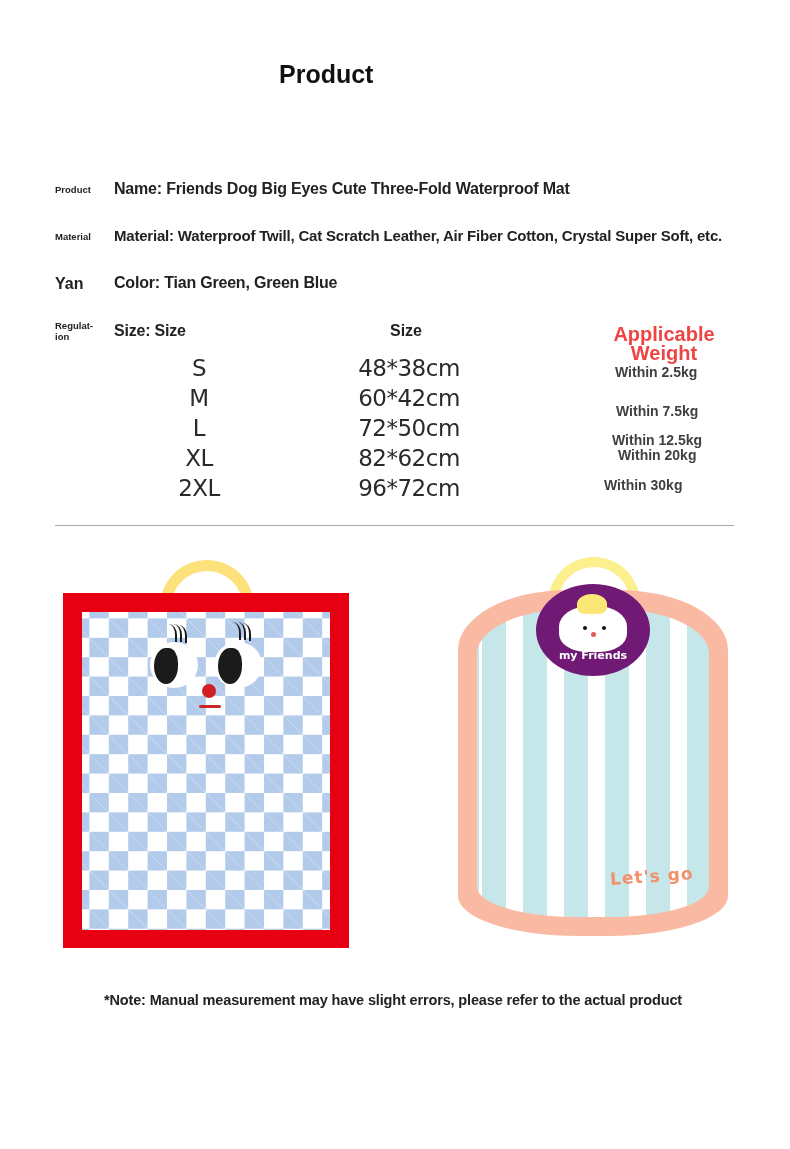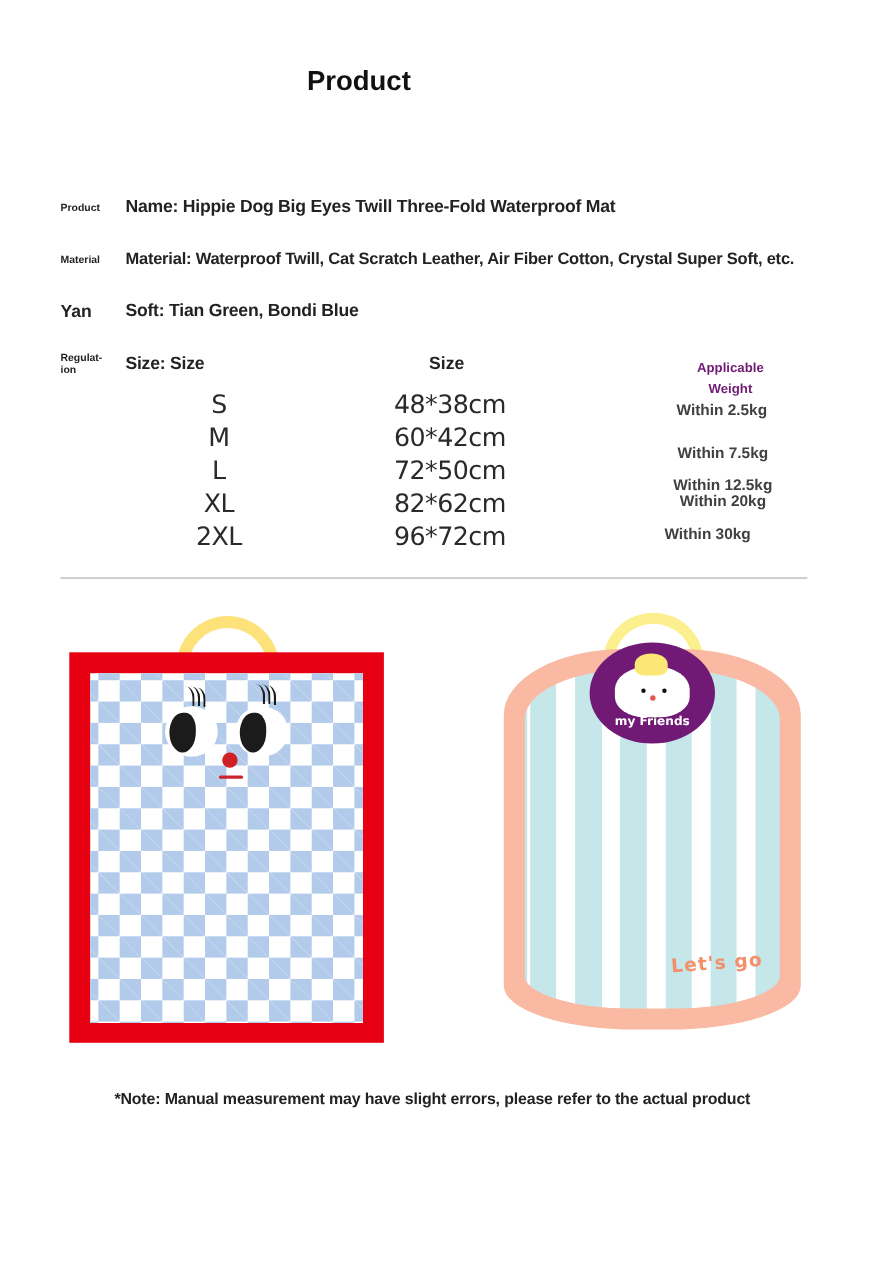--- a/index.html
+++ b/index.html
@@ -7,21 +7,21 @@
   body { position: relative; font-family: "Liberation Sans", "DejaVu Sans", sans-serif; color: #1a1a1a; }
 
   .title { position: absolute; left: 279px; top: 60px; font-size: 25px; font-weight: bold; line-height: 28px; color: #111; }
 
   .row-label { position: absolute; left: 55px; font-size: 9.5px; font-weight: bold; color: #222; line-height: 11px; }
   .row-label.big { font-size: 16px; line-height: 18px; }
   .row-value { position: absolute; left: 114px; font-size: 16px; font-weight: bold; color: #222; white-space: nowrap; letter-spacing: -0.2px; }
 
   .size-head { position: absolute; font-size: 16px; font-weight: bold; color: #222; }
   .size-col { position: absolute; font-size: 23px; color: #2a2a2a; line-height: 30px; text-align: center; font-family: "DejaVu Sans", sans-serif; font-weight: normal; letter-spacing: -0.5px; }
-  .weight-head { position: absolute; left: 600px; top: 325px; width: 128px; text-align: center; font-size: 12px; font-weight: bold; line-height: 19px; color: #701a75; }
+  .weight-head { position: absolute; left: 600px; top: 325px; width: 128px; text-align: center; font-size: 20px; font-weight: bold; line-height: 19px; color: #ef4444; }
   .weight-item { position: absolute; font-size: 14px; font-weight: bold; color: #404040; white-space: nowrap; }
 
   .divider { position: absolute; left: 55px; top: 525px; width: 679px; height: 1px; background: #a8a8a8; }
 
   
   .handle-l { position: absolute; left: 160px; top: 560px; width: 94px; height: 70px; border: 11px solid #fde27c; border-radius: 50px 50px 0 0; border-bottom: none; }
   .mat-l { position: absolute; left: 63px; top: 593px; width: 286px; height: 355px; background: #e60012; }
   .mat-l-inner { position: absolute; left: 19px; top: 19px; width: 248px; height: 318px;
     background-color: #ffffff;
     background-image:
@@ -54,27 +54,27 @@
   .note { position: absolute; left: 104px; top: 992px; font-size: 14.5px; font-weight: bold; color: #222; white-space: nowrap; letter-spacing: -0.15px; }
 </style>
 </head>
 <body>
 
 <div class="title">
   <div>Product</div>
 </div>
 
 <div class="row-label" style="top:184px;">Product</div>
-<div class="row-value" style="top:180px;">Name: Hippie Dog Big Eyes Twill Three-Fold Waterproof Mat</div>
+<div class="row-value" style="top:180px;">Name: Friends Dog Big Eyes Cute Three-Fold Waterproof Mat</div>
 
 <div class="row-label" style="top:231px;">Material</div>
 <div class="row-value" style="top:227px; font-size:15px;">Material: Waterproof Twill, Cat Scratch Leather, Air Fiber Cotton, Crystal Super Soft, etc.</div>
 
 <div class="row-label big" style="top:275px;">Yan</div>
-<div class="row-value" style="top:274px;">Soft: Tian Green, Bondi Blue</div>
+<div class="row-value" style="top:274px;">Color: Tian Green, Green Blue</div>
 
 <div class="row-label" style="top:320px;">
   <div>Regulat-</div>
   <div>ion</div>
 </div>
 <div class="row-value" style="top:322px;">Size: Size</div>
 
 <div class="size-head" style="left:390px; top:322px;">Size</div>
 
 <div class="weight-head">

